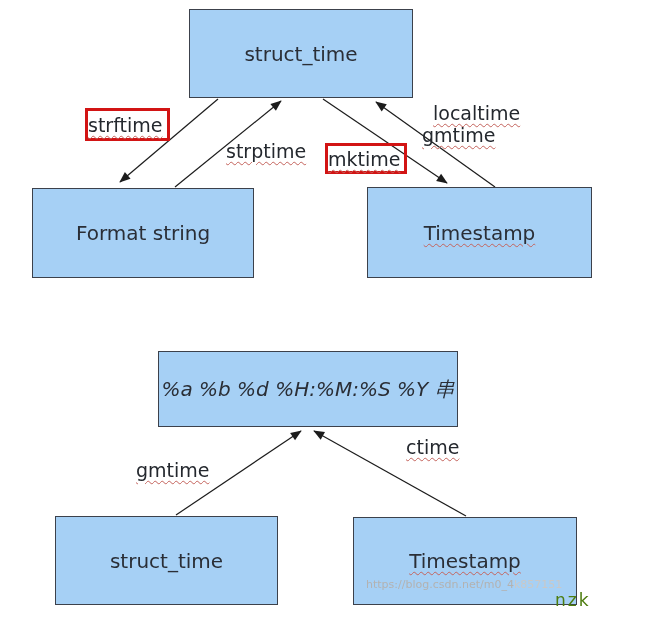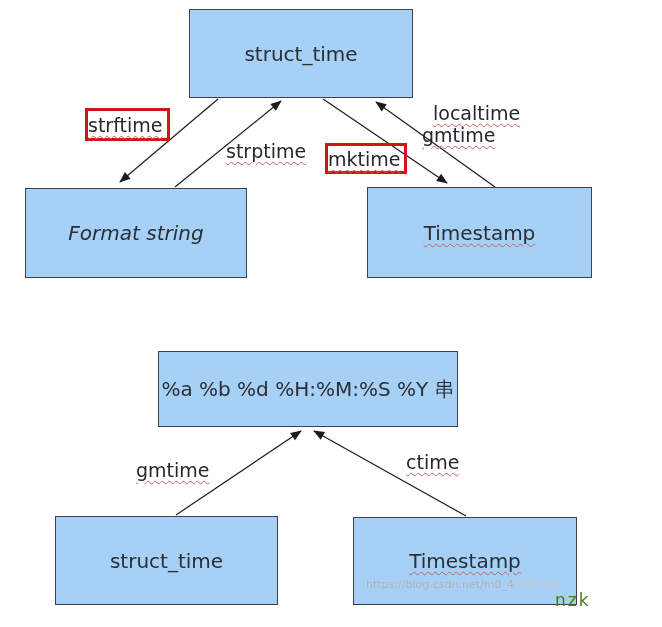--- a/index.html
+++ b/index.html
@@ -71,29 +71,29 @@
     <line class="edge" x1="323" y1="99" x2="447" y2="183" marker-end="url(#arrow)"></line>
     <line class="edge" x1="495" y1="187" x2="376" y2="102" marker-end="url(#arrow)"></line>
     <line class="edge" x1="176" y1="515" x2="301" y2="431" marker-end="url(#arrow)"></line>
     <line class="edge" x1="466" y1="516" x2="314" y2="431" marker-end="url(#arrow)"></line>
   </svg>
 
   <div class="node" style="left:189px;top:9px;width:224px;height:89px;">
     <span>struct_time</span>
   </div>
 
-  <div class="node" style="left:25px;top:188px;width:222px;height:90px;font-style:italic;">
+  <div class="node" style="left:32px;top:188px;width:222px;height:90px;">
     <span>Format string</span>
   </div>
 
   <div class="node" style="left:367px;top:187px;width:225px;height:91px;">
     <span class="sq">Timestamp</span>
   </div>
 
-  <div class="node" style="left:158px;top:351px;width:300px;height:76px;">
+  <div class="node" style="left:158px;top:351px;width:300px;height:76px;font-style:italic;">
     <span>%a %b %d %H:%M:%S %Y 串</span>
   </div>
 
   <div class="node" style="left:55px;top:516px;width:223px;height:89px;">
     <span>struct_time</span>
   </div>
 
   <div class="node" style="left:353px;top:517px;width:224px;height:88px;">
     <span class="sq">Timestamp</span>
   </div>
@@ -113,21 +113,21 @@
   <div class="elabel" style="left:433px;top:102px;">
     <span class="sq">localtime</span>
   </div>
   <div class="elabel" style="left:422px;top:124px;">
     <span class="sq">gmtime</span>
   </div>
 
   <div class="elabel" style="left:136px;top:459px;">
     <span class="sq">gmtime</span>
   </div>
-  <div class="elabel" style="left:406px;top:451px;">
+  <div class="elabel" style="left:406px;top:436px;">
     <span class="sq">ctime</span>
   </div>
 
   <div class="wm wm-ghost">
     <span>http://</span>
   </div>
   <div class="wm wm-ghost2">
     <span>nzk</span>
   </div>
   <div class="wm wm-main">

